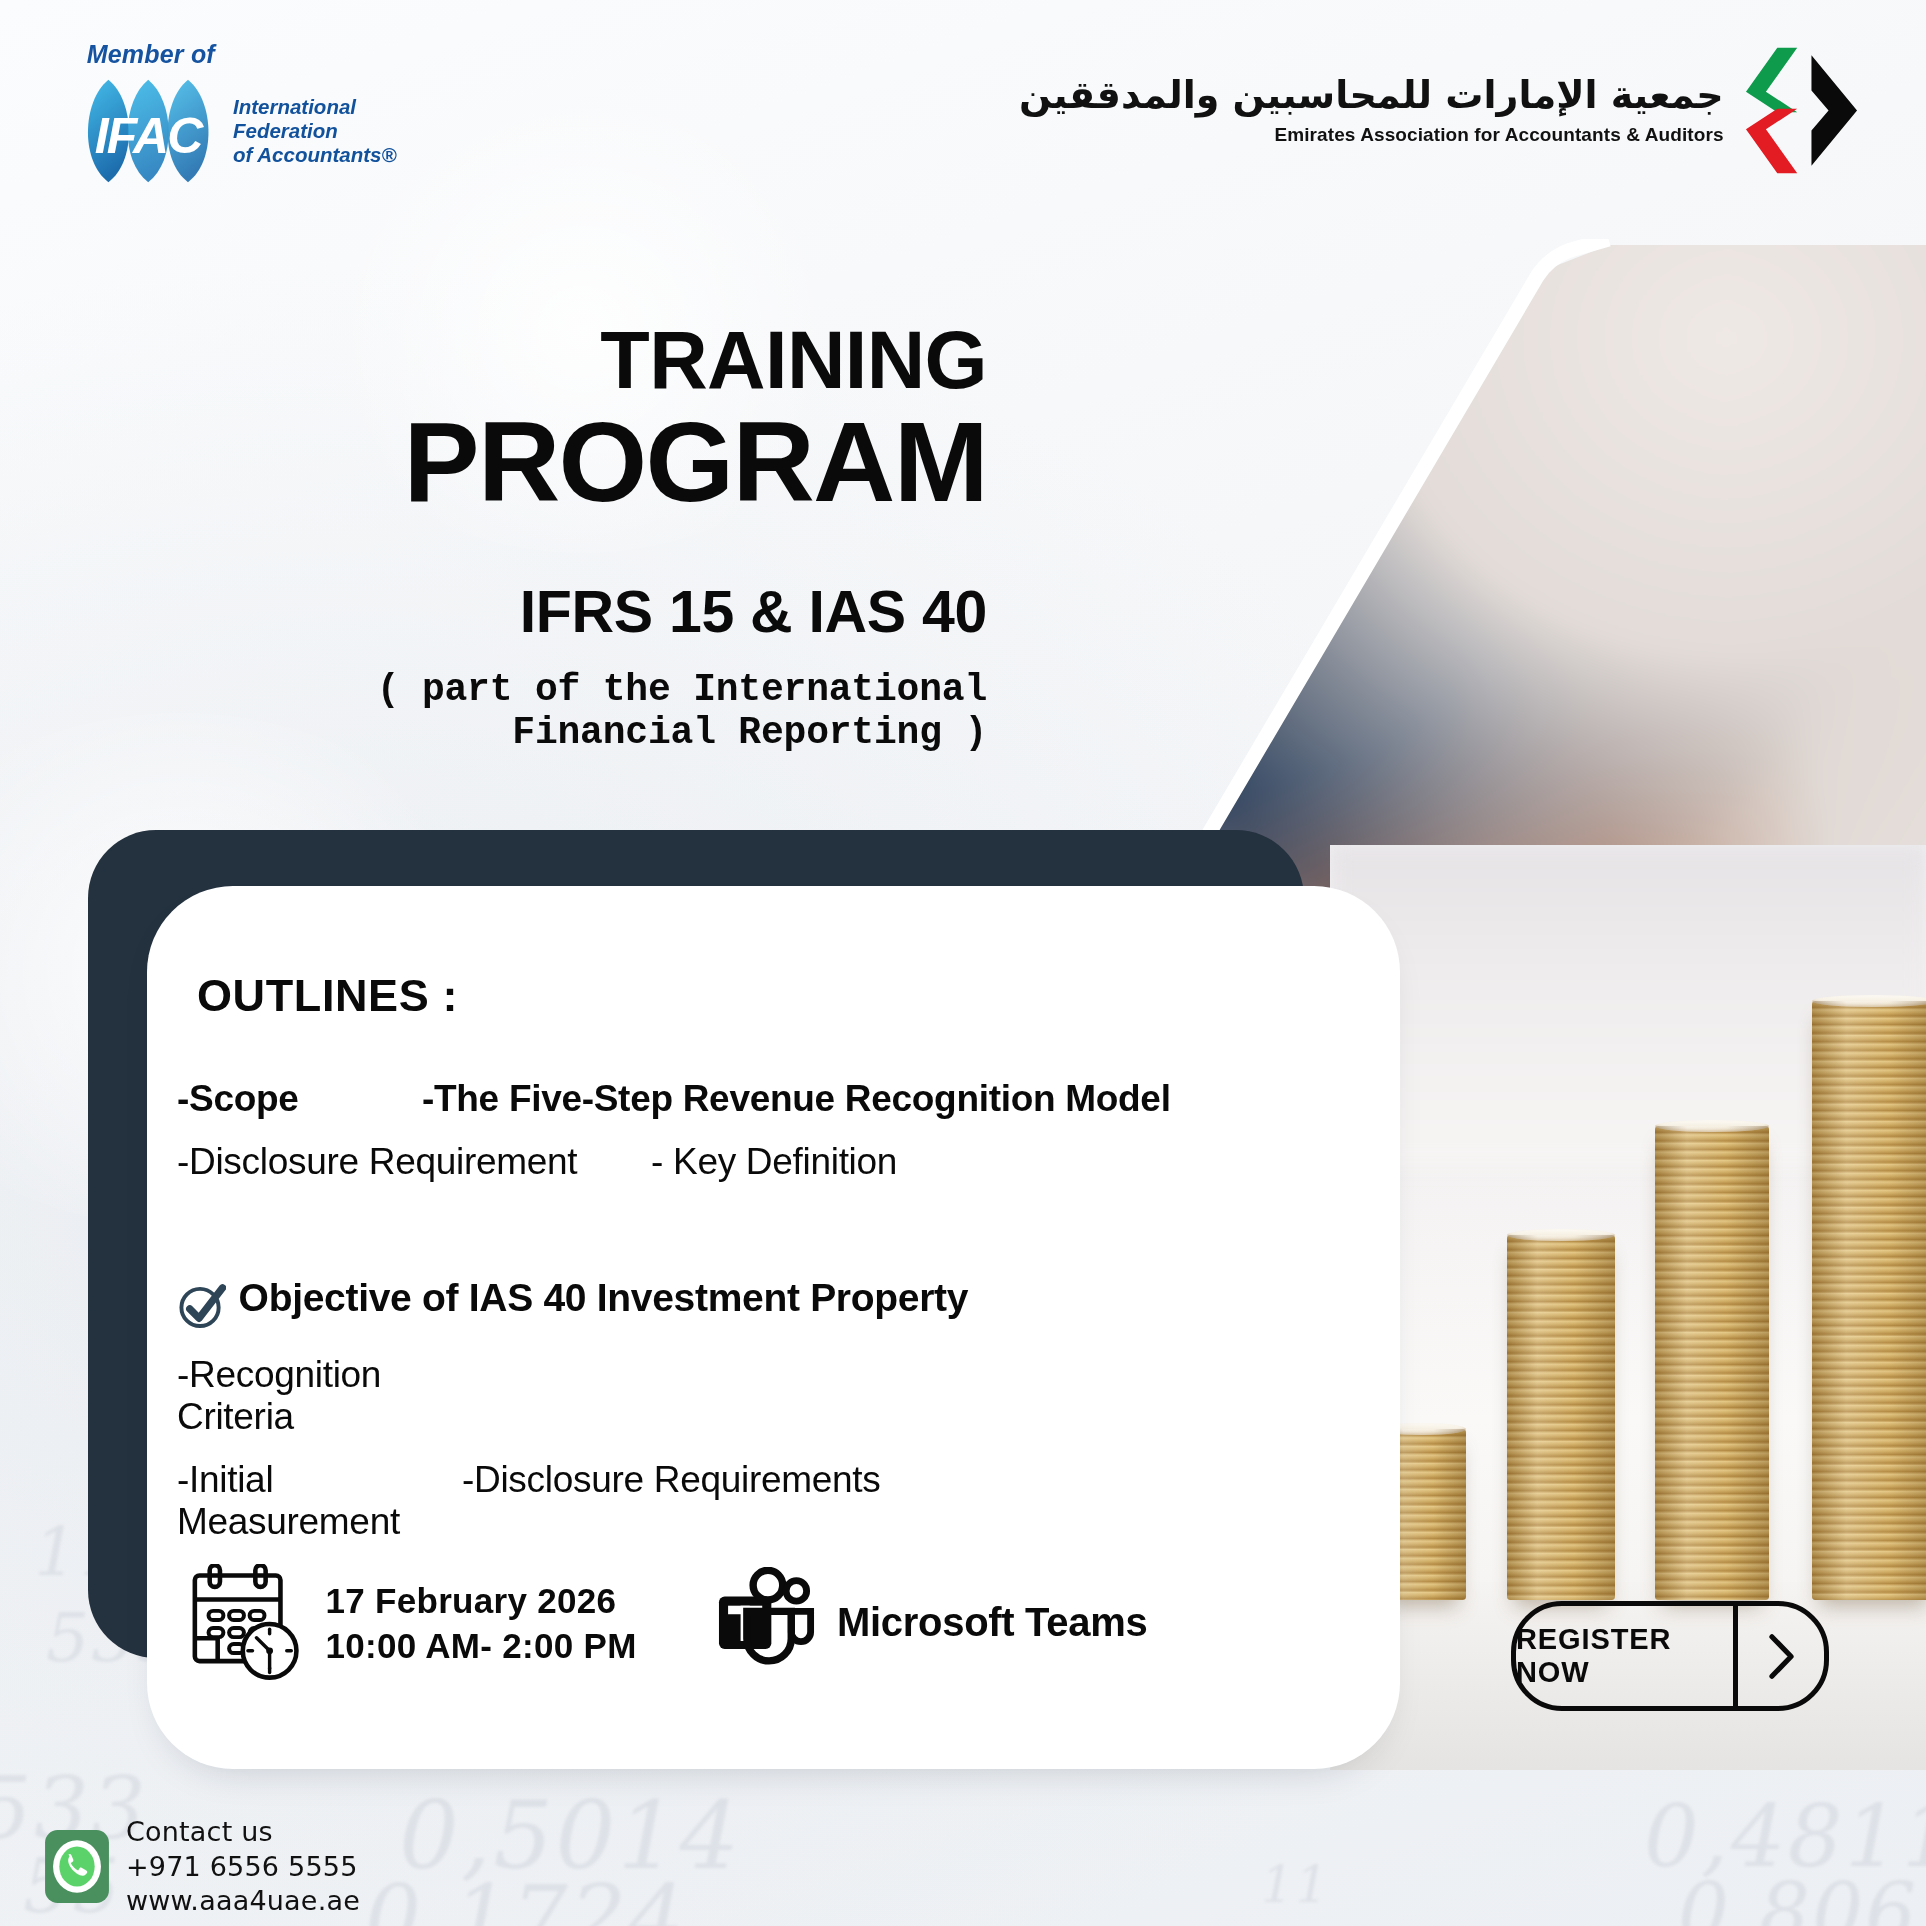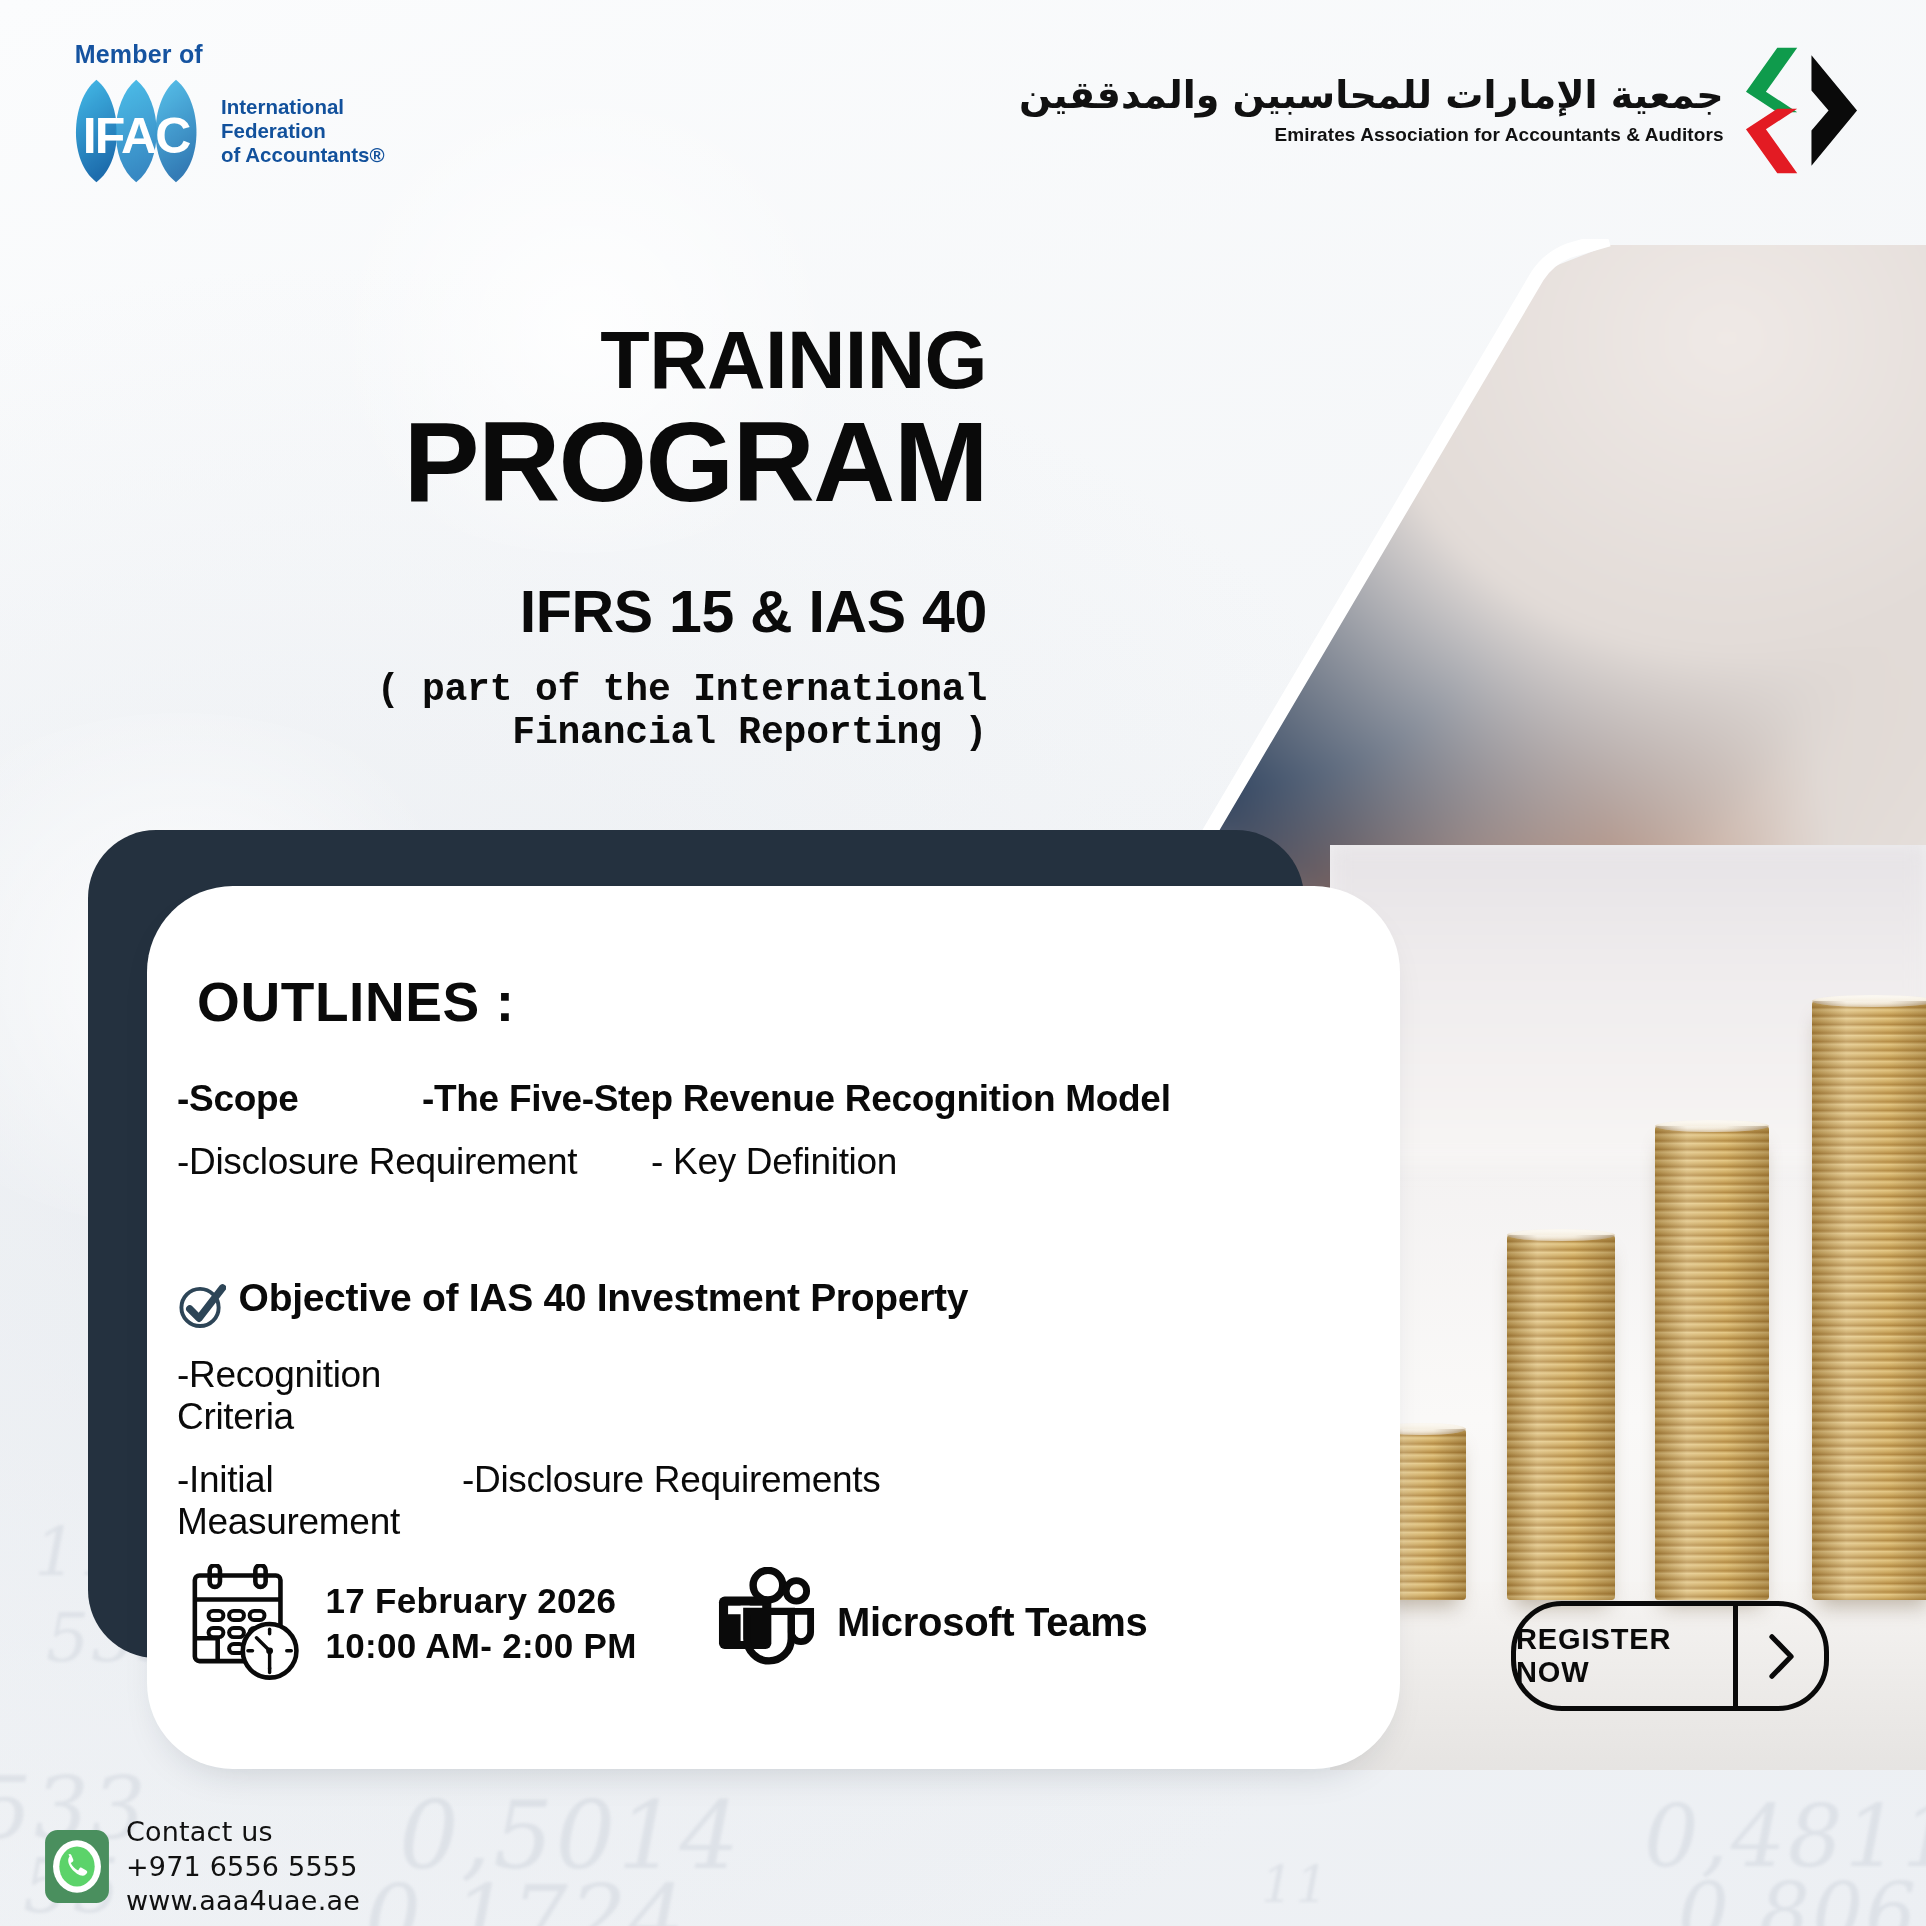--- a/index.html
+++ b/index.html
@@ -23,21 +23,21 @@
     font-family:"DejaVu Serif", serif;font-style:italic;font-weight:400;
     letter-spacing:2.3px;filter:blur(1.7px);white-space:nowrap;pointer-events:none;
   }
   .bgcloud{
     position:absolute;border-radius:50%;
     background:radial-gradient(circle,rgba(255,255,255,.85) 0%,rgba(255,255,255,0) 70%);
     pointer-events:none;
   }
 
   
-  .ifac-wrap{position:absolute;left:61px;top:40px;width:388px;}
+  .ifac-wrap{position:absolute;left:73px;top:40px;width:388px;font-style:italic;}
   .ifac-member{color:#1553a0;font-weight:700;font-size:25px;letter-spacing:0.2px;margin-left:13.7px;}
   .ifac-row{display:flex;align-items:center;margin-top:8px;}
   .ifac-mark{position:relative;width:151px;height:108px;flex:none;}
   .ifac-sub{color:#12519c;font-weight:700;font-size:20.5px;line-height:1.18;margin-left:9px;}
 
   .eaaa-wrap{position:absolute;right:66px;top:45px;display:flex;align-items:center;gap:19.4px;}
   .eaaa-text{text-align:right;}
   .eaaa-ar{
     font-family:"DejaVu Sans", sans-serif;direction:rtl;
     font-size:38px;font-weight:700;color:#111;letter-spacing:0px;line-height:1.1;
@@ -125,21 +125,21 @@
     background:#24313f;border-radius:68px 68px 68px 68px;
   }
   .card{
     position:absolute;left:147px;top:886px;width:1253px;height:883px;
     background:#fff;border-radius:86px;
     box-shadow:0 17px 40px -23px rgba(25,35,50,.25);
   }
 
   .outlines-title{
     position:absolute;left:197px;top:970px;
-    font-weight:700;font-size:55px;letter-spacing:0.6px;color:#0a0a0a;
+    font-weight:700;font-size:45px;letter-spacing:0.6px;color:#0a0a0a;
   }
 
   .ol-group{position:absolute;left:177px;width:1153px;}
   .ol-head{display:flex;align-items:flex-start;gap:12.6px;}
   .ol-check{width:49px;height:49px;flex:none;margin-top:3.4px;}
   .ol-head-text{
     font-weight:700;font-size:39px;color:#0a0a0a;letter-spacing:-0.3px;line-height:1.05;
   }
   .ol-row{display:flex;margin-top:22px;font-size:37px;color:#0a0a0a;font-weight:400;letter-spacing:-0.3px;}
   .ol-c1{flex:none;}

